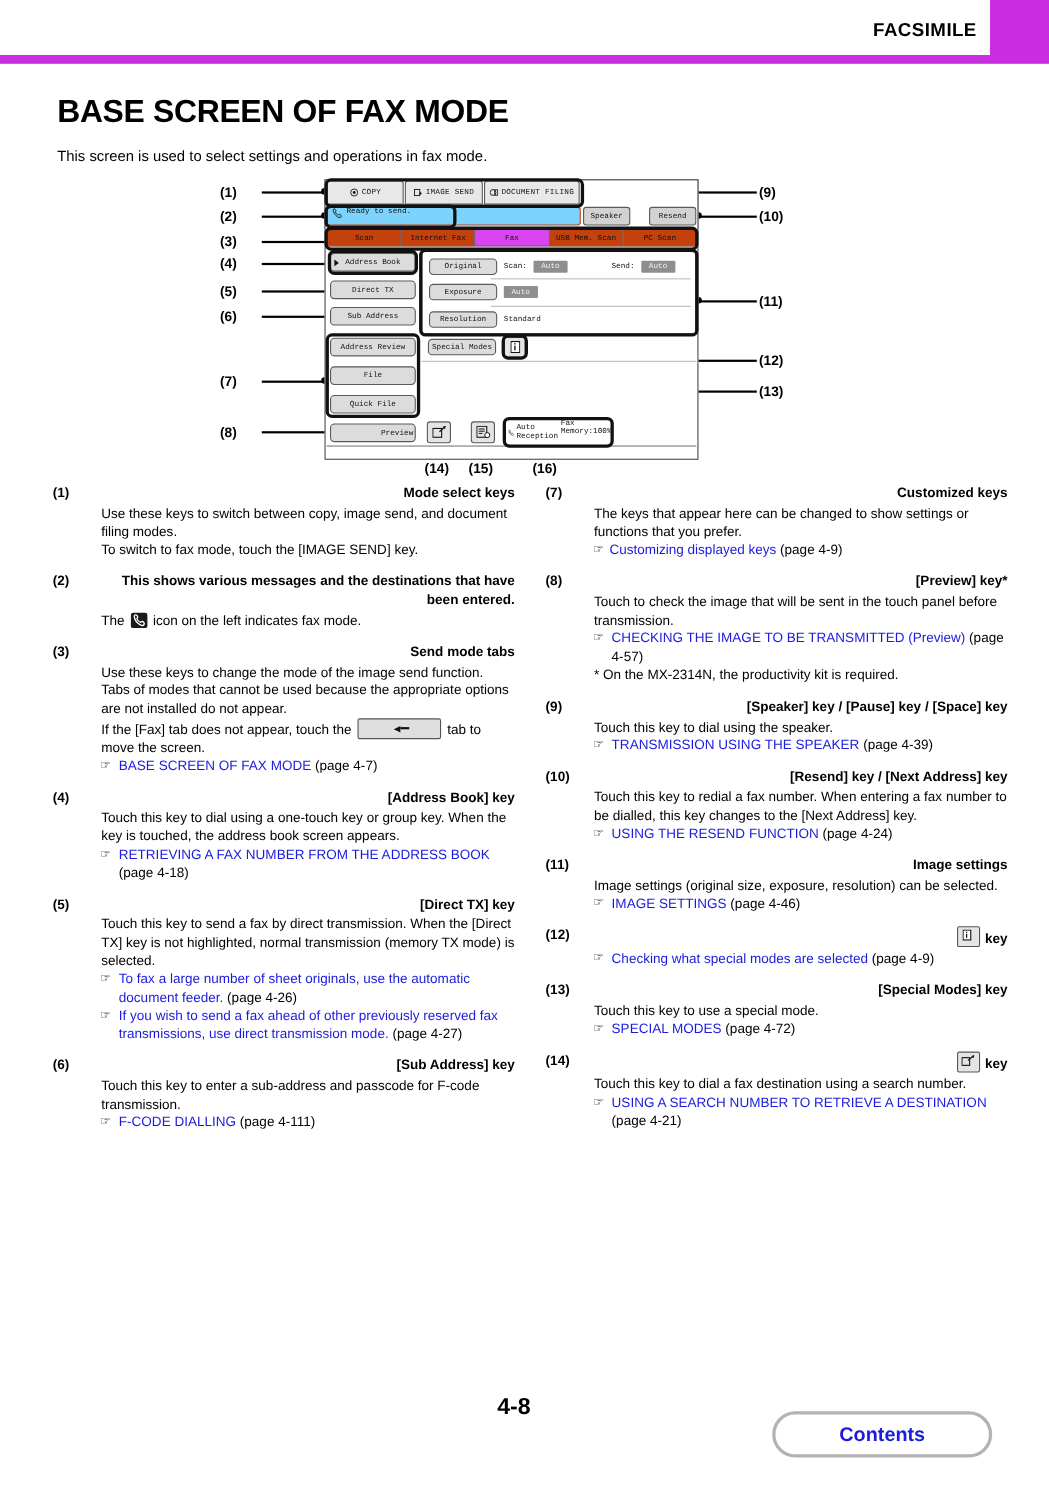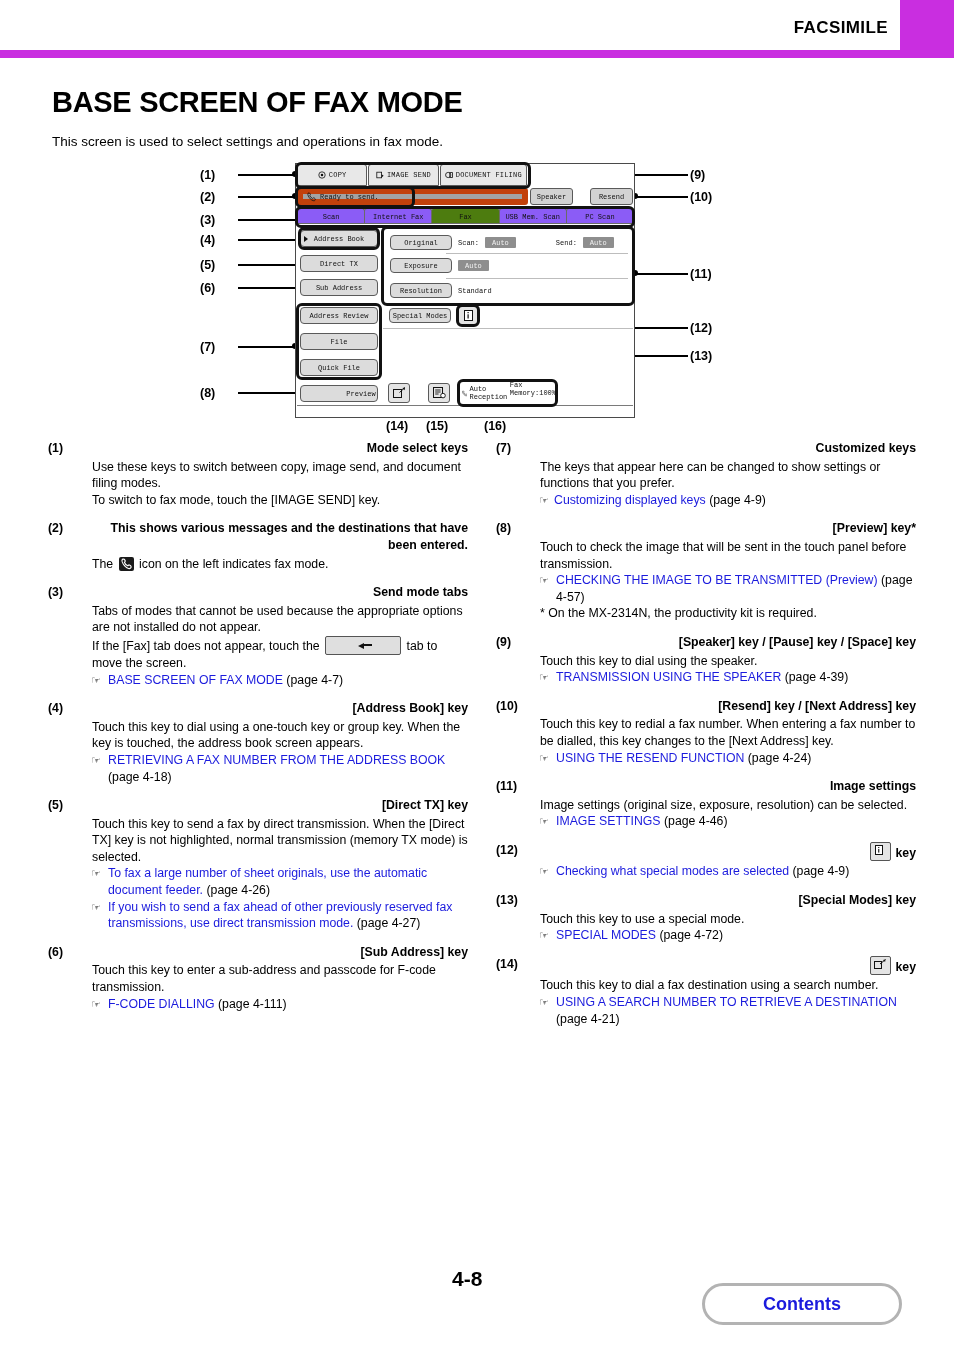--- a/index.html
+++ b/index.html
@@ -36,35 +36,35 @@
   
   .modekeys{position:absolute;left:97px;top:9px;width:231px;height:22px;display:flex;}
   .mkey{flex:1;background:#e8e8e8;border:1px solid #5a5a5a;border-radius:3px 3px 0 0;
         margin-right:1px;display:flex;align-items:center;justify-content:center;gap:3px;
         font-size:7px;font-family:"Liberation Mono",monospace;color:#111;letter-spacing:.2px;box-sizing:border-box;}
   .mkey.wide{flex:1.25;}
   .mk-ico{width:8px;height:8px;flex:none;}
 
   
   .statusrow{position:absolute;left:97px;top:33px;width:231px;height:17px;
-    background:#a3a3a3;border:6px solid #c2410c;border-radius:3px;box-sizing:border-box;
-    display:flex;align-items:center;padding-left:4px;gap:4px;}
+    background:#7dd3fc;border:1px solid #c2410c;border-radius:3px;box-sizing:border-box;
+    display:flex;padding-left:4px;gap:4px;}
   .status-txt{font-size:7px;font-family:"Liberation Mono",monospace;color:#111;}
 
   .topright-keys{position:absolute;left:330px;top:33px;width:103px;height:17px;display:flex;gap:17px;}
   .trkey{flex:1;background:#d2d2d2;border:1px solid #5a5a5a;border-radius:3px;
          display:flex;align-items:center;justify-content:center;
          font-size:7px;font-family:"Liberation Mono",monospace;color:#111;box-sizing:border-box;}
 
   
   .tabs{position:absolute;left:97px;top:53px;width:336px;height:16px;display:flex;}
-  .tab{flex:1;background:#8b5cf6;border:1px solid #6a6a6a;border-bottom:none;border-radius:3px 3px 0 0;
+  .tab{flex:1;background:#c2410c;border:1px solid #6a6a6a;border-bottom:none;border-radius:3px 3px 0 0;
        display:flex;align-items:center;justify-content:center;
        font-size:7px;font-family:"Liberation Mono",monospace;color:#111;box-sizing:border-box;margin-right:-1px;}
-  .tab.sel{background:#4d7c0f;}
+  .tab.sel{background:#d946ef;}
 
   .tabline{position:absolute;left:97px;top:68px;width:336px;height:1px;background:#6a6a6a;}
 
   
   .lkey{position:absolute;left:100px;width:78px;height:17px;background:#dcdcdc;
         border:1px solid #5a5a5a;border-radius:4px;box-sizing:border-box;
         display:flex;align-items:center;justify-content:center;
         font-size:7px;font-family:"Liberation Mono",monospace;color:#111;}
   .lkey .arrowL{position:absolute;left:3px;top:5px;width:0;height:0;
         border-top:3px solid transparent;border-bottom:3px solid transparent;border-left:4px solid #111;}
@@ -356,20 +356,21 @@
           <path d="M1.2 1.2 C2.6 0.4 3.4 1.6 3.8 2.6 C4 3.2 3.4 3.6 3.1 4 C3.6 5.4 4.8 6.6 6.2 7.1 C6.6 6.8 7 6.2 7.6 6.4 C8.6 6.8 9.8 7.6 9 9 C8.2 10.4 5.8 9.6 3.8 7.7 C1.8 5.7 0.2 2.6 1.2 1.2 Z" fill="none" stroke="#fff" stroke-width="1.1"></path>
         </svg>
       </span>
       <span>icon on the left indicates fax mode.</span>
     </div>
   </div>
 
   <div class="item">
     <span class="num">(3)</span>
     <div class="itemhead">Send mode tabs</div>
+    <div class="itembody">Use these keys to change the mode of the image send function.</div>
     <div class="itembody">Tabs of modes that cannot be used because the appropriate options are not installed do not appear.</div>
     <div class="itembody">
       <span>If the [Fax] tab does not appear, touch the</span>
       <span class="tabkey"></span>
       <span>tab to move the screen.</span>
     </div>
     <div class="ref">
       <span class="hand">☞</span>
       <span>BASE SCREEN OF FAX MODE</span>
       <span class="pg">(page 4-7)</span>

